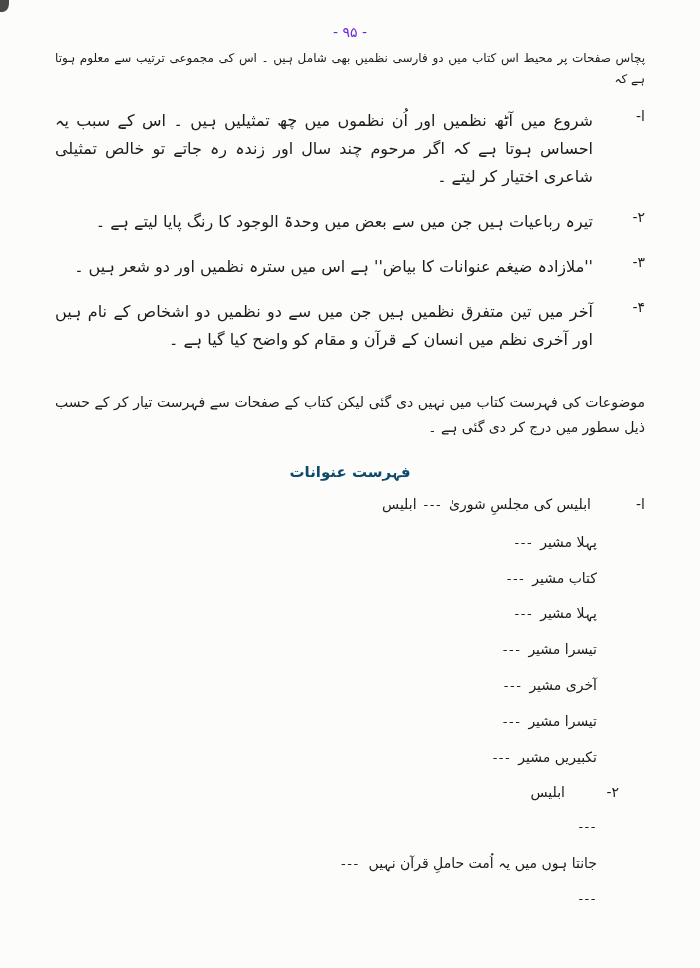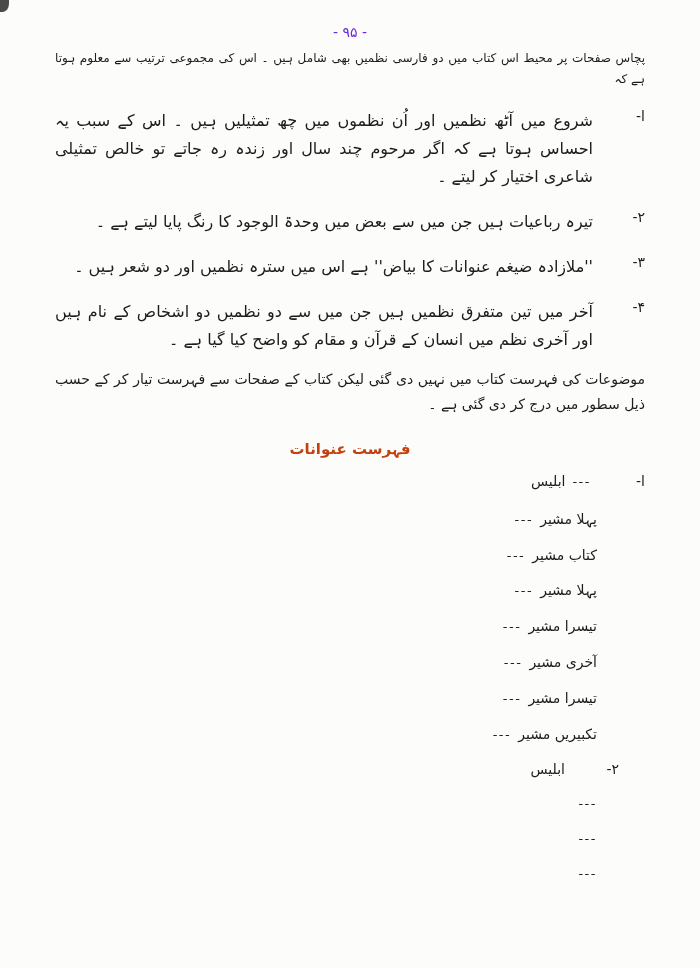--- a/index.html
+++ b/index.html
@@ -43,31 +43,31 @@
     color:#1a1a1a;
   }
   .obs-text{
     flex:1;
     margin-right:22px;
     font-size:16px;
     line-height:1.75;
     text-align:justify;
   }
   .note{
-    margin-top:13px;
+    margin-top:36px;
     font-size:14px;
     line-height:1.75;
     text-align:justify;
   }
   .heading{
     margin-top:24px;
     text-align:center;
     font-size:15px;
     font-weight:bold;
-    color:#c2410c;
+    color:#0c4a6e;
   }
   .toc{margin-top:12px;}
   .toc-main-row{
     display:flex;
     align-items:flex-start;
     margin-top:10px;
     font-size:14px;
     line-height:1.7;
   }
   .toc-main-row .toc-marker{
@@ -137,20 +137,21 @@
 
   <p class="note">موضوعات کی فہرست کتاب میں نہیں دی گئی لیکن کتاب کے صفحات سے فہرست تیار کر کے حسب ذیل سطور میں درج کر دی گئی ہے ۔</p>
 
   <div class="heading">فہرست عنوانات</div>
 
   <div class="toc">
 
     <div class="toc-main-row">
       <span class="toc-marker">ا-</span>
       <span class="toc-title-line">
+        <span>ابلیس کی مجلسِ شوریٰ</span>
         <span class="dashes">---</span>
         <span>ابلیس</span>
       </span>
     </div>
 
     <div class="subs-block">
       <div class="toc-sub">
         <span>پہلا مشیر</span>
         <span class="dashes">---</span>
       </div>
@@ -185,20 +186,21 @@
       <span class="toc-title-line">
         <span>ابلیس</span>
       </span>
     </div>
 
     <div class="verses-block">
       <div class="verse-row">
         <span class="dashes">---</span>
       </div>
       <div class="verse-row">
+        <span>جانتا ہوں میں یہ اُمت حاملِ قرآن نہیں</span>
         <span class="dashes">---</span>
       </div>
       <div class="verse-row">
         <span class="dashes">---</span>
       </div>
     </div>
 
   </div>
 </div>
 

